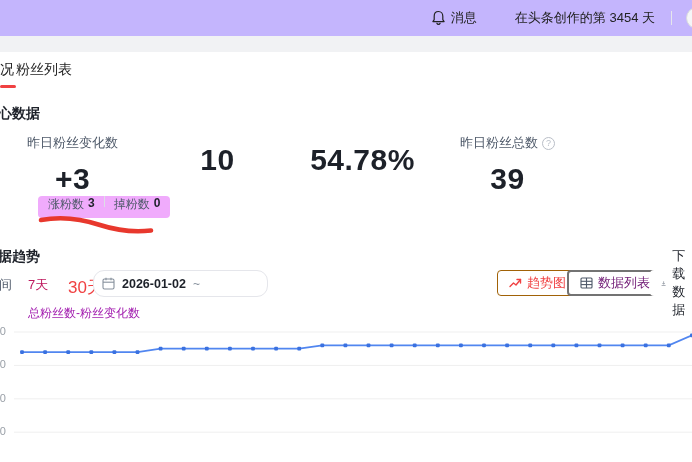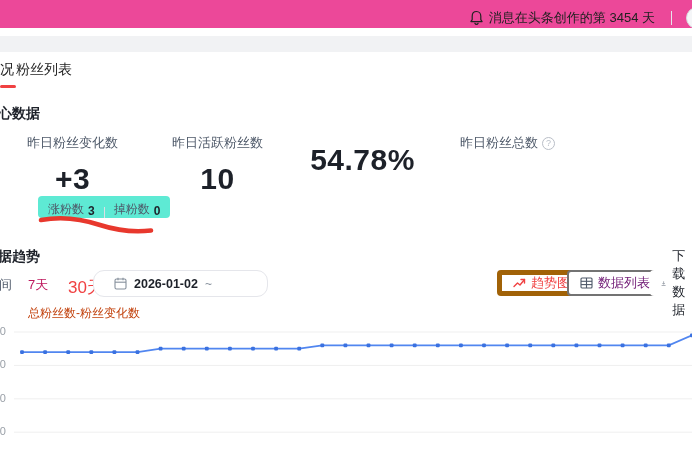--- a/index.html
+++ b/index.html
@@ -1,24 +1,24 @@
 <!DOCTYPE html>
 <html><head>
 <meta charset="utf-8">
 <style>
   * { margin:0; padding:0; box-sizing:border-box; }
   html,body { width:692px; height:462px; }
   body { font-family:"Liberation Sans","DejaVu Sans",sans-serif; background:#fff; }
   .page { position:relative; width:692px; height:462px; overflow:hidden; background:#fff; }
 
   
-  .topbar { position:absolute; top:0; left:0; width:692px; height:28px; background:#ec4899; }
+  .topbar { position:absolute; top:0; left:0; width:692px; height:36px; background:#c4b5fd; }
   .topbar-right { position:absolute; right:0; top:0; height:36px; display:flex; align-items:center; }
   .msg-group { display:flex; align-items:center; gap:5px; color:#222; font-size:13px; cursor:pointer; }
-  .days-text { font-size:13px; color:#222; }
+  .days-text { margin-left:38px; font-size:13px; color:#222; }
   .tb-divider { width:1px; height:14px; background:#e5e6eb; margin:0 14px 0 16px; }
   .avatar-sliver { width:22px; height:22px; border-radius:50%; border:1px solid #d8dade; background:#f5f6f8; margin-right:-16px; }
 
   .gray-strip { position:absolute; top:36px; left:0; width:692px; height:16px; background:#f1f2f4; }
 
   
   .tabs { position:absolute; top:52px; left:0; width:692px; height:38px; background:#fff; }
   .tab { position:absolute; top:9px; font-size:14px; color:#222; cursor:pointer; }
   .tab-overview { left:-14px; }
   .tab-fans { left:16px; }
@@ -30,43 +30,43 @@
   .st-trend { top:248px; }
 
   
   .stats-row { position:absolute; top:133px; left:0; width:580px; display:flex; }
   .stat { flex:1; text-align:center; }
   .stat-label { font-size:13px; color:#4e5969; display:inline-flex; align-items:center; gap:4px; }
   .stat-value { margin-top:10px; font-size:30px; font-weight:600; color:#1d2129; letter-spacing:0.5px; }
   .help-icon { display:inline-block; width:13px; height:13px; border:1px solid #b9bec7; border-radius:50%; color:#b9bec7; font-size:9px; line-height:11px; text-align:center; }
 
   
-  .pill { position:absolute; left:38px; top:196px; height:22px; background:#5eead4; border-radius:4px; display:flex; align-items:flex-end; padding:0 10px; font-size:12px; }
+  .pill { position:absolute; left:38px; top:196px; height:22px; background:#f0abfc; border-radius:4px; display:flex; align-items:flex-start; padding:0 10px; font-size:12px; }
   .pill .lbl { color:#4e5969; margin-right:4px; }
   .pill .num { color:#1d2129; font-weight:bold; }
   .pill-div { width:1px; height:11px; background:#dcdfe4; margin:0 9px; }
 
   
   .scribble { position:absolute; left:36px; top:212px; }
 
   
   .filter-row { position:absolute; top:270px; left:0; width:692px; height:28px; }
   .time-label { position:absolute; left:-14px; top:6px; font-size:13px; color:#4e5969; }
   .range-7 { position:absolute; left:28px; top:6px; font-size:13px; color:#be185d; cursor:pointer; }
   .range-30 { position:absolute; left:68px; top:6px; font-size:17px; color:#f04142; cursor:pointer; }
-  .date-box { position:absolute; left:93px; top:0; width:175px; height:27px; border:1px solid #e5e6eb; border-radius:11px; background:#fff; display:flex; align-items:center; padding:0 20px; gap:7px; cursor:pointer; }
+  .date-box { position:absolute; left:93px; top:0; width:175px; height:27px; border:1px solid #e5e6eb; border-radius:11px; background:#fff; display:flex; align-items:center; padding:0 8px; gap:7px; cursor:pointer; }
   .date-box .dt { font-size:12.5px; color:#1d2129; font-weight:600; }
   .date-box .sep { font-size:12px; color:#86909c; }
   .btn { position:absolute; top:0; height:26px; border-radius:4px; display:flex; align-items:center; gap:5px; padding:0 11px; font-size:13px; cursor:pointer; background:#fff; }
-  .btn-trend { left:497px; border:5px solid #a16207; color:#f04142; }
+  .btn-trend { left:497px; border:1px solid #a16207; color:#f04142; }
   .btn-list { left:567px; border:2px solid #737373; color:#701a75; }
   .btn-download { left:650px; border:none; color:#1d2129; gap:6px; }
 
   
-  .legend { position:absolute; left:28px; top:305px; font-size:12px; color:#c2410c; }
+  .legend { position:absolute; left:28px; top:305px; font-size:12px; color:#a21caf; }
   .chart-wrap { position:absolute; left:0; top:322px; width:692px; height:140px; }
   .ytick { position:absolute; left:-14px; width:20px; text-align:right; font-size:11px; color:#9aa0a8; }
   svg { display:block; }
 </style>
 </head>
 <body>
 
 <div class="page">
 
   <div class="topbar">
@@ -93,31 +93,31 @@
   </div>
 
   <div class="section-title st-core">核心数据</div>
 
   <div class="stats-row">
     <div class="stat">
       <div class="stat-label">昨日粉丝变化数</div>
       <div class="stat-value">+3</div>
     </div>
     <div class="stat">
-      <div class="stat-label">昨日活跃粉丝数</div>
       <div class="stat-value">10</div>
     </div>
     <div class="stat">
       <div class="stat-value">54.78%</div>
     </div>
     <div class="stat">
       <div class="stat-label">
         <span>昨日粉丝总数</span>
         <span class="help-icon">?</span>
       </div>
+      <div class="stat-value">39</div>
     </div>
   </div>
 
   <div class="pill">
     <span class="lbl">涨粉数</span>
     <span class="num">3</span>
     <span class="pill-div"></span>
     <span class="lbl">掉粉数</span>
     <span class="num">0</span>
   </div>

